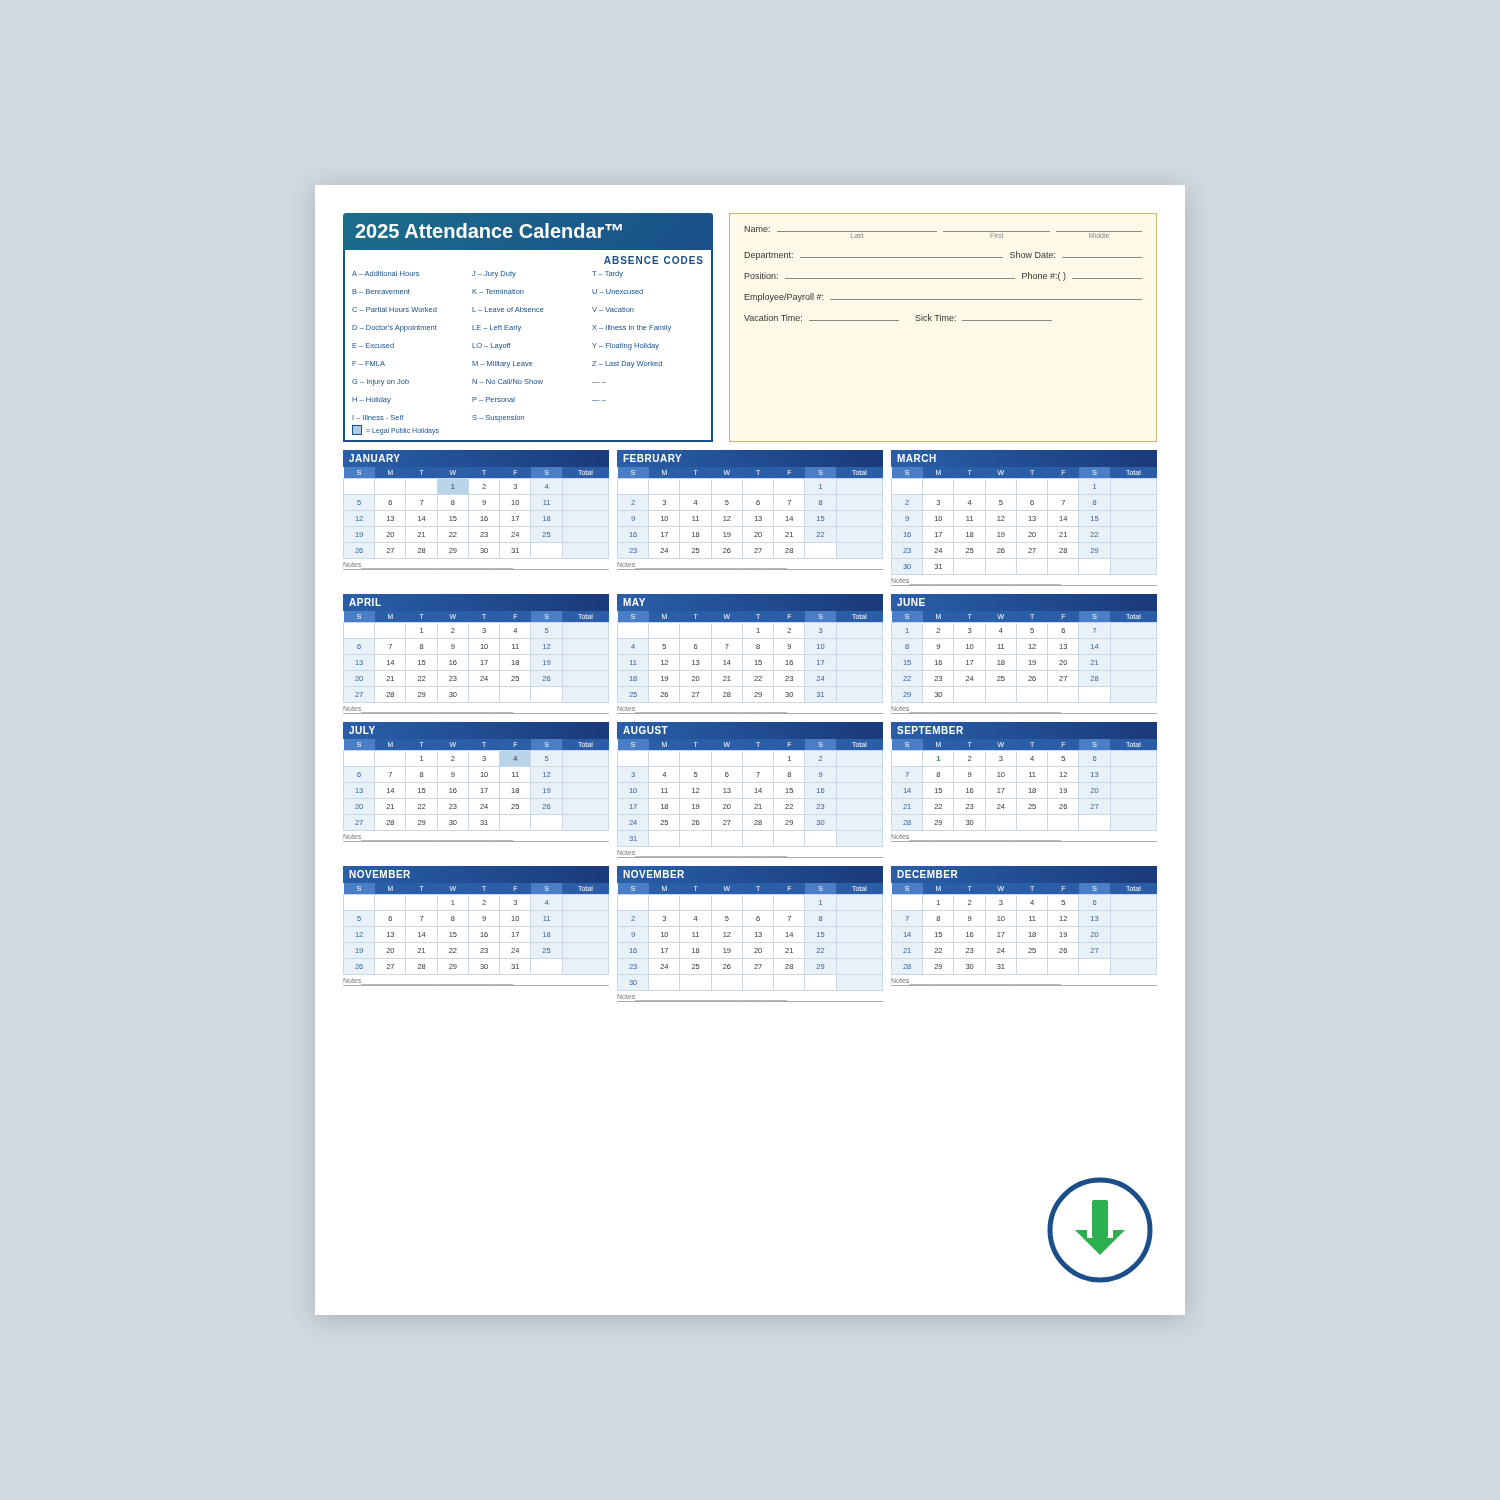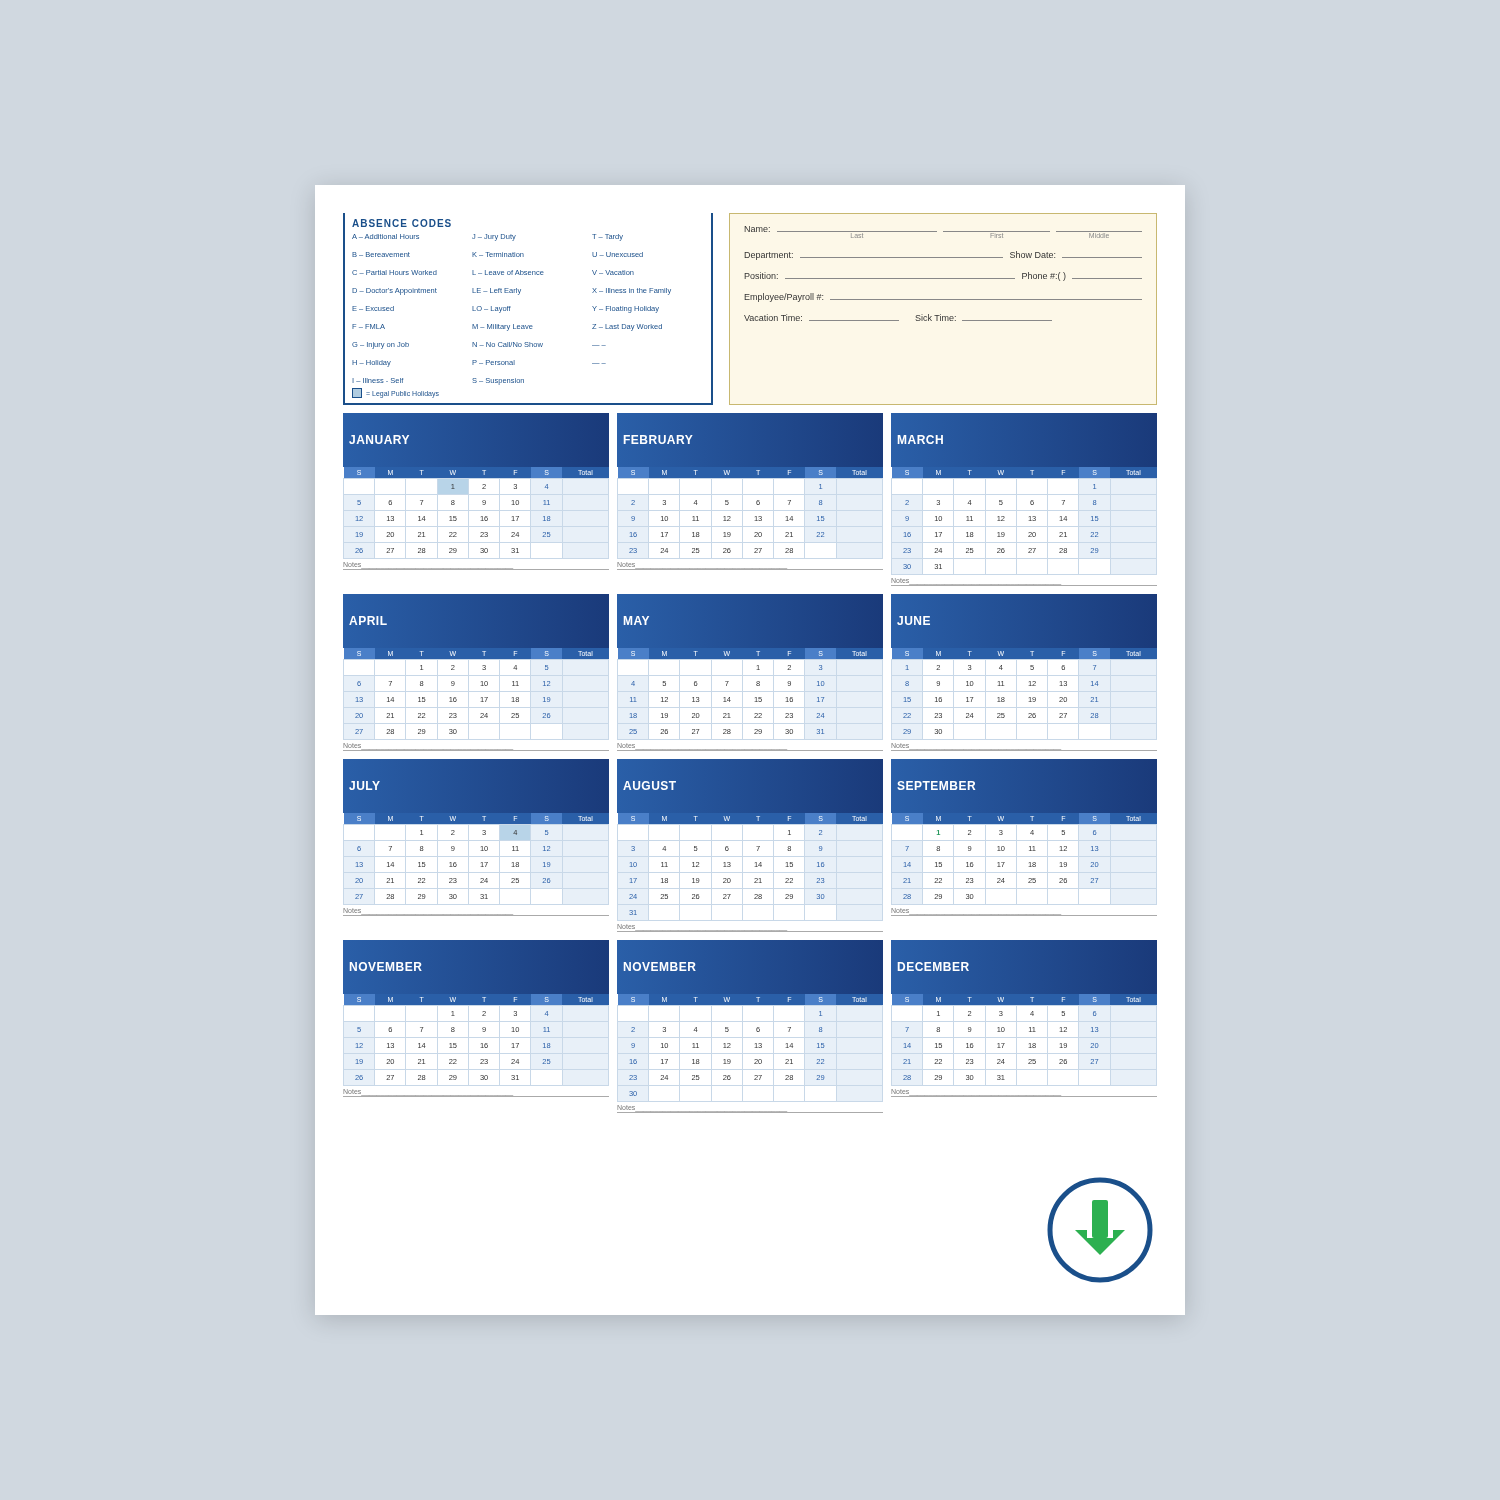--- a/index.html
+++ b/index.html
@@ -41,21 +41,21 @@
       border: 2px solid #1a4f8a;
       border-top: none;
       padding: 5px 7px;
     }
     .absence-codes-title {
       color: #1a4f8a;
       font-weight: bold;
       font-size: 10px;
       letter-spacing: 1px;
       margin-bottom: 3px;
-      text-align: left;
+      text-align: right;
     }
     .codes-grid {
       display: grid;
       grid-template-columns: 1fr 1fr 1fr;
       gap: 0 8px;
       font-size: 7.5px;
       color: #1a4f8a;
     }
     .codes-col { display: flex; flex-direction: column; gap: 9px; }
     .legal-holiday-note {
@@ -99,23 +99,23 @@
     .calendars-container {
       display: grid;
       grid-template-columns: repeat(3, 1fr);
       gap: 8px;
       margin-top: 8px;
     }
     .month-block { }
     .month-header {
       background: linear-gradient(90deg, #2a5fa8 0%, #1a3a7a 100%);
       color: white;
-      font-size: 12px;
+      font-size: 10px;
       font-weight: bold;
-      padding: 20px 6px;
+      padding: 3px 6px;
       letter-spacing: 0.5px;
     }
     .month-table {
       width: 100%;
       border-collapse: collapse;
       font-size: 7.5px;
     }
     .month-table th {
       background: #2a5fa8;
       color: white;
@@ -161,20 +161,21 @@
     }
   </style>
 </head>
 <body>
 
 <div class="page">
 
   <div class="header-row">
 
     <div class="title-section">
+      <div class="calendar-title">2025 Attendance Calendar™</div>
       <div class="absence-codes-box">
         <div class="absence-codes-title">ABSENCE CODES</div>
         <div class="codes-grid">
           <div class="codes-col" id="col1">
               <span>A – Additional Hours</span>
               <span>B – Bereavement</span>
               <span>C – Partial Hours Worked</span>
               <span>D – Doctor's Appointment</span>
               <span>E – Excused</span>
               <span>F – FMLA</span>

